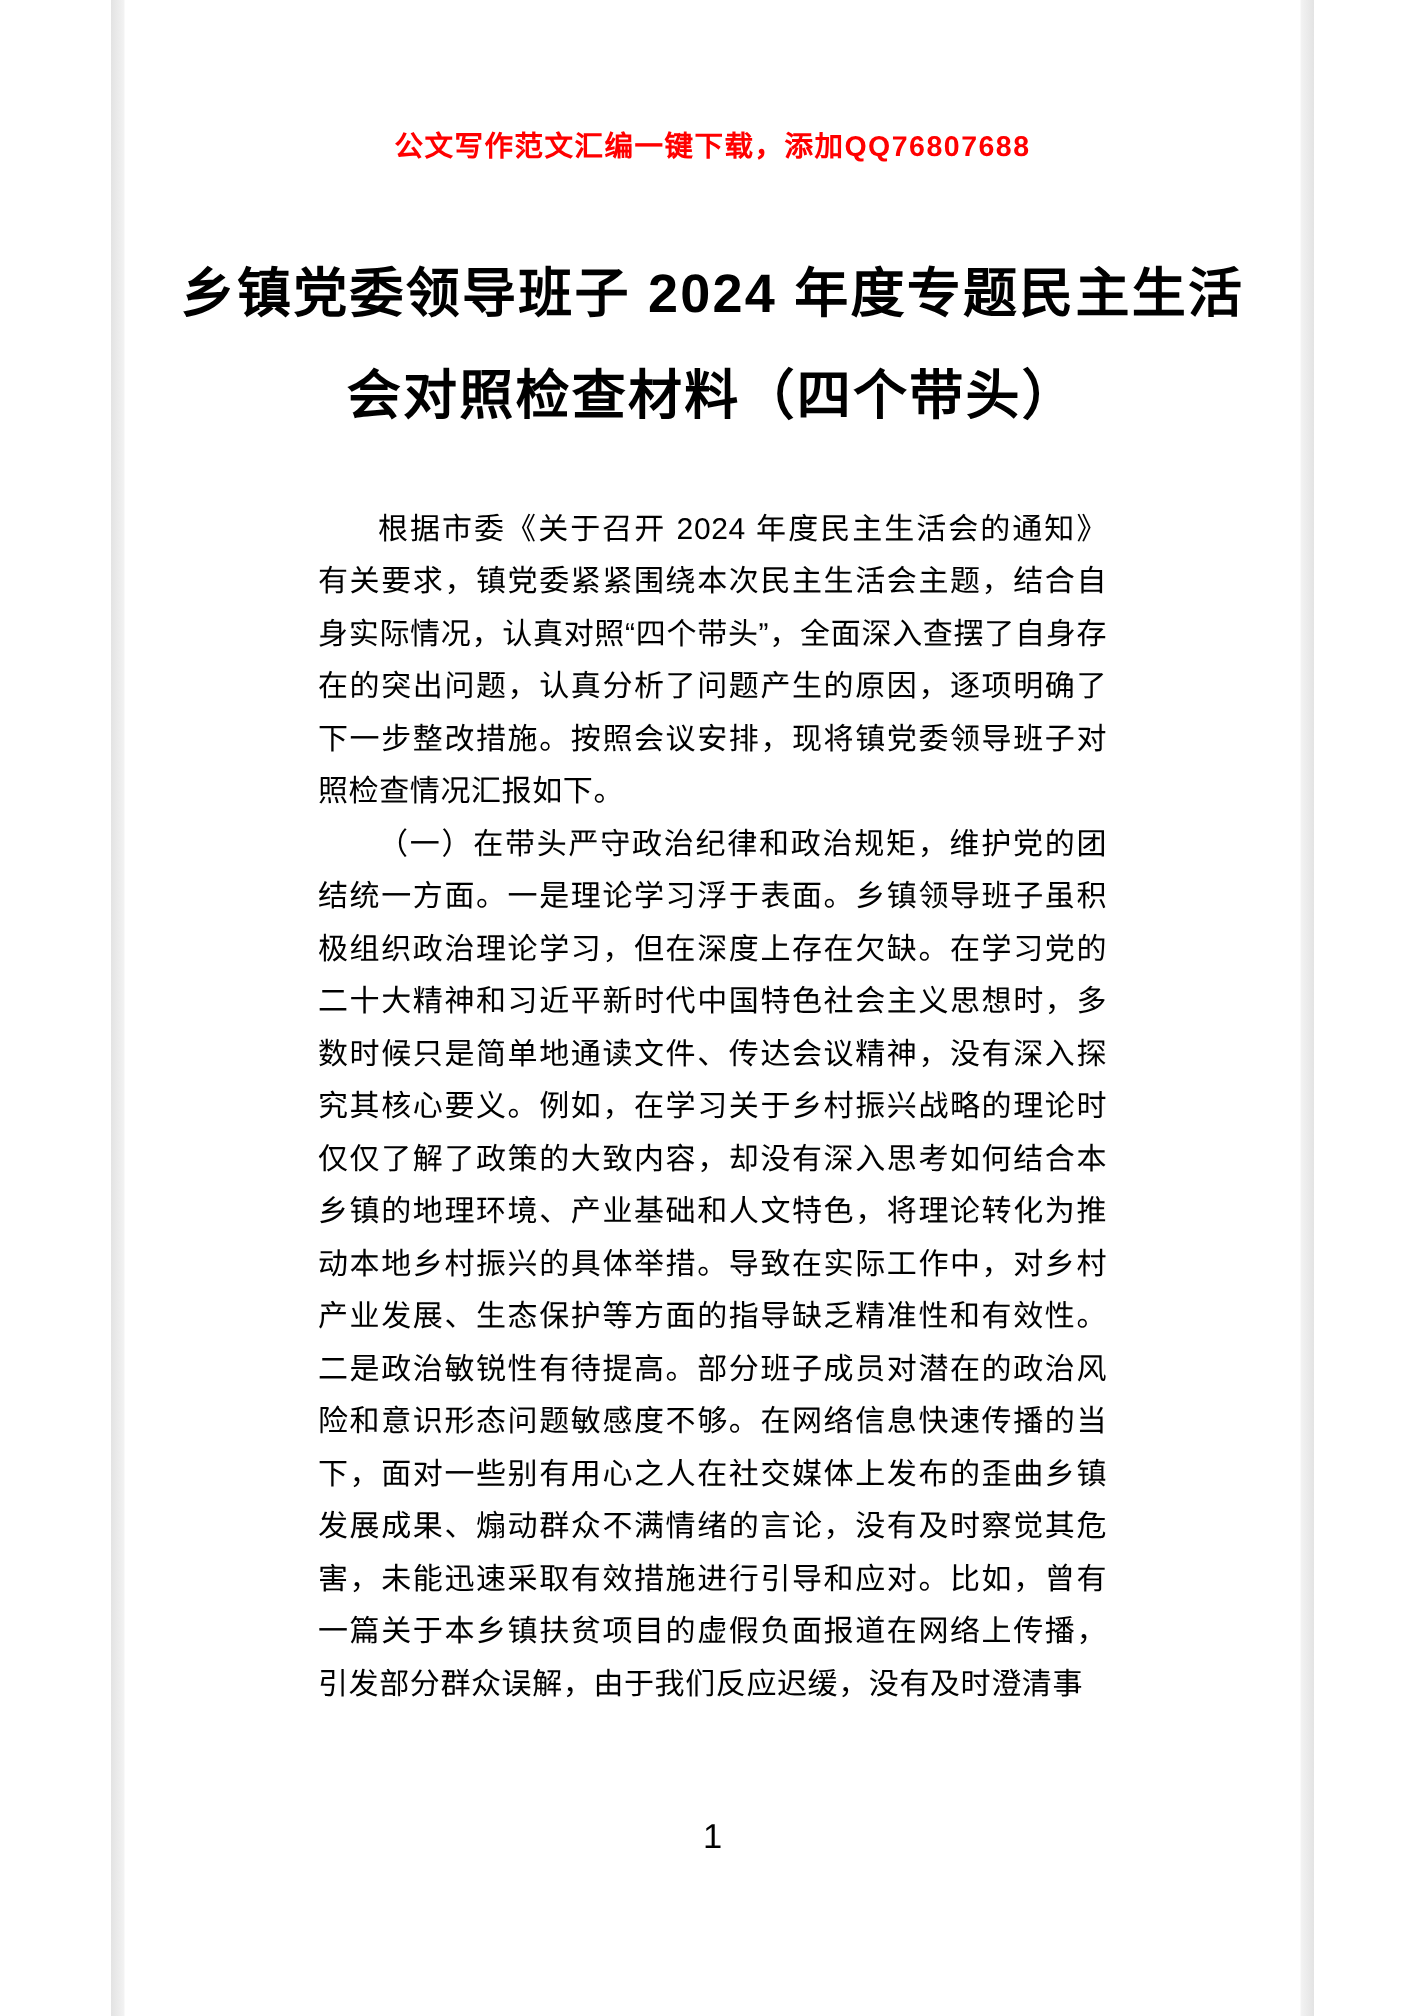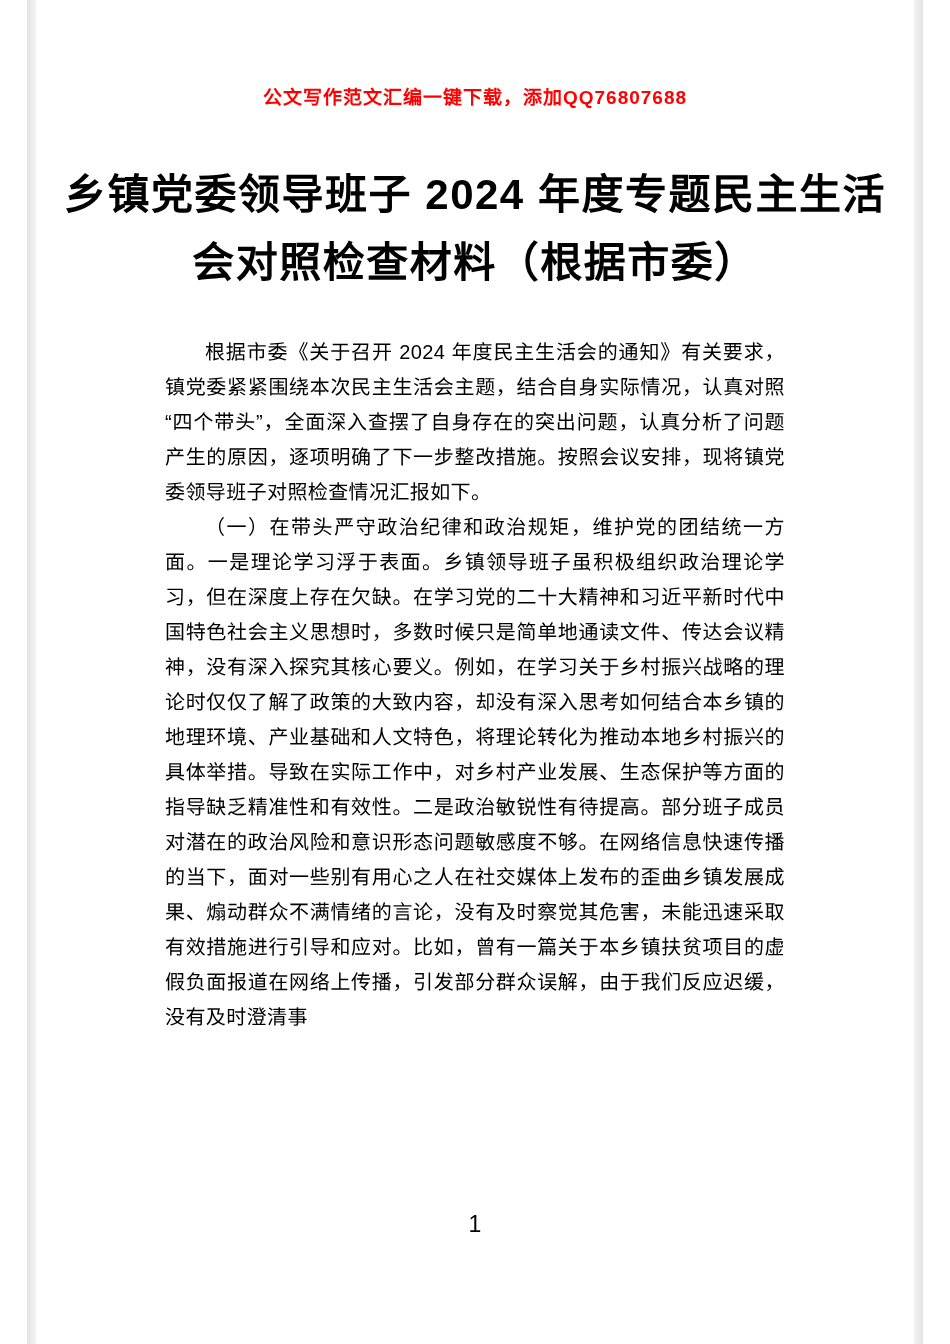--- a/index.html
+++ b/index.html
@@ -2,21 +2,21 @@
 <html lang="zh-CN"><head>
 <meta charset="utf-8">
 <style>
   html, body {
     margin: 0;
     padding: 0;
     background: #ffffff;
   }
   .page {
     position: relative;
-    width: 896px;
+    width: 802px;
     height: 1344px;
     margin: 0 auto;
     background: #ffffff;
     overflow: hidden;
     font-family: "Liberation Sans", "DejaVu Sans", sans-serif;
     color: #000000;
     box-sizing: border-box;
   }
   .edge-strip {
     position: absolute;
@@ -33,21 +33,21 @@
     text-align: center;
     font-size: 19px;
     font-weight: bold;
     letter-spacing: 1px;
   }
 
   .doc-title {
     margin-top: 52px;
     text-align: center;
     font-weight: bold;
-    font-size: 42px;
+    font-size: 36px;
     line-height: 68px;
     letter-spacing: 1.5px;
   }
 
   .doc-body {
     margin-top: 38px;
     padding: 0 138px;
     font-size: 20px;
     line-height: 35px;
     text-align: justify;
@@ -72,21 +72,21 @@
 
 <div class="page" style="color: rgb(0, 0, 0);">
 
   <div class="edge-strip left"></div>
   <div class="edge-strip right"></div>
 
   <div class="notice" style="color: rgb(255, 0, 0);">公文写作范文汇编一键下载，添加QQ76807688</div>
 
   <div class="doc-title">
     <div>乡镇党委领导班子 2024 年度专题民主生活</div>
-    <div>会对照检查材料（根据市委）</div>
+    <div>会对照检查材料（四个带头）</div>
   </div>
 
   <div class="doc-body">
     <p>根据市委《关于召开 2024 年度民主生活会的通知》有关要求，镇党委紧紧围绕本次民主生活会主题，结合自身实际情况，认真对照“四个带头”，全面深入查摆了自身存在的突出问题，认真分析了问题产生的原因，逐项明确了下一步整改措施。按照会议安排，现将镇党委领导班子对照检查情况汇报如下。</p>
     <p>（一）在带头严守政治纪律和政治规矩，维护党的团结统一方面。一是理论学习浮于表面。乡镇领导班子虽积极组织政治理论学习，但在深度上存在欠缺。在学习党的二十大精神和习近平新时代中国特色社会主义思想时，多数时候只是简单地通读文件、传达会议精神，没有深入探究其核心要义。例如，在学习关于乡村振兴战略的理论时仅仅了解了政策的大致内容，却没有深入思考如何结合本乡镇的地理环境、产业基础和人文特色，将理论转化为推动本地乡村振兴的具体举措。导致在实际工作中，对乡村产业发展、生态保护等方面的指导缺乏精准性和有效性。二是政治敏锐性有待提高。部分班子成员对潜在的政治风险和意识形态问题敏感度不够。在网络信息快速传播的当下，面对一些别有用心之人在社交媒体上发布的歪曲乡镇发展成果、煽动群众不满情绪的言论，没有及时察觉其危害，未能迅速采取有效措施进行引导和应对。比如，曾有一篇关于本乡镇扶贫项目的虚假负面报道在网络上传播，引发部分群众误解，由于我们反应迟缓，没有及时澄清事</p>
   </div>
 
   <div class="page-footer">1</div>
 
 </div>

